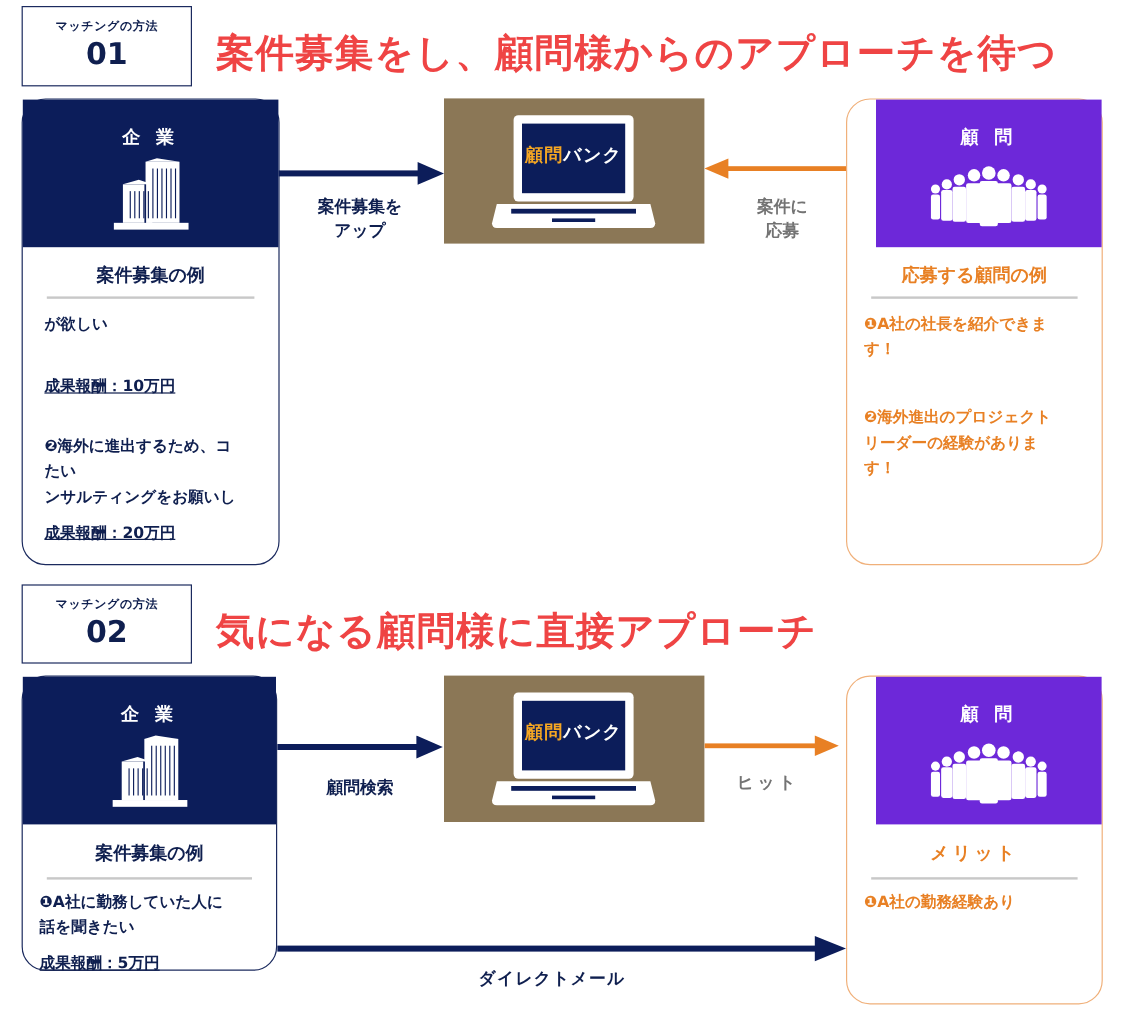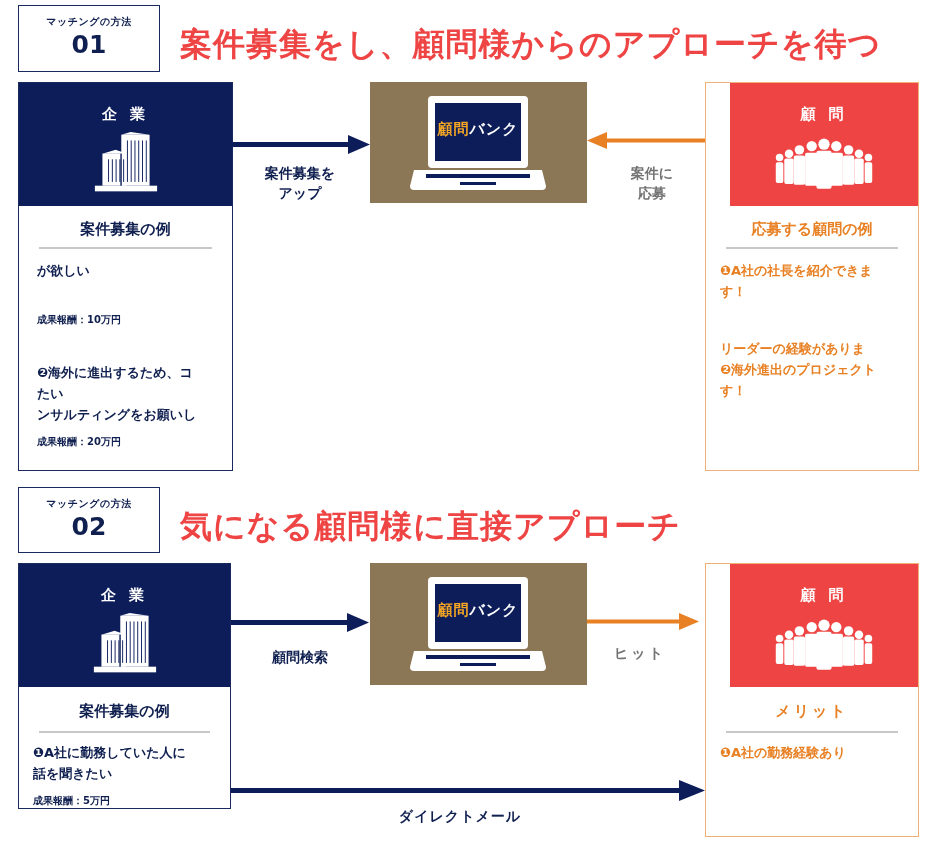--- a/index.html
+++ b/index.html
@@ -3,37 +3,37 @@
 <meta charset="utf-8">
 <style>
   html, body { margin:0; padding:0; background:#ffffff; }
   body { width:950px; height:841px; position:relative; overflow:hidden;
          font-family:"DejaVu Sans","Liberation Sans",sans-serif; color:#0f1f4f; }
   .abs { position:absolute; }
   .badge { border:1.5px solid #1b2a5e; background:#fff; box-sizing:border-box; text-align:center; }
   .badge .sub { font-size:10px; font-weight:bold; color:#0f1f4f; margin-top:9px; letter-spacing:0.5px; }
   .badge .num { font-size:25px; font-weight:bold; color:#0f1f4f; line-height:28px; margin-top:2px; }
   .title { font-size:32px; font-weight:bold; color:#ef4444; letter-spacing:1px; white-space:nowrap; }
-  .card { box-sizing:border-box; background:#fff; }
+  .card { box-sizing:border-box; background:#fff;border-radius:20px; }
   .card.navy { border:1.5px solid #1b2a5e; }
   .card.orange { border:1.5px solid #f0b07a; }
   .card .head { position:absolute; left:0; right:0; top:0; height:123px; }
   .card.navy .head { background:#0c1d5a; }
-  .card.orange .head { background:#ef4444;margin-left:24px; }
+  .card.orange .head { background:#6d28d9;margin-left:24px; }
   .head .label { position:absolute; top:22px; left:0; right:0; text-align:center; color:#fff;
                  font-size:15px; font-weight:bold; letter-spacing:4px; }
   .head .icon { position:absolute; left:50%; transform:translateX(-50%); top:48px; }
   .sec-title { position:absolute; left:0; right:0; text-align:center; font-size:15px; font-weight:bold; }
   .navy .sec-title { color:#0f1f4f; }
   .orange .sec-title { color:#e88024; }
   .rule { position:absolute; height:2px; background:#c8c8c8; }
   .item { position:absolute; font-size:13px; font-weight:bold; line-height:21px; }
   .navy .item { color:#0f1f4f; }
   .orange .item { color:#e88024; }
-  .reward { position:absolute; font-size:10px; font-weight:bold; color:#0f1f4f; }
+  .reward { position:absolute; font-size:13px; font-weight:bold; color:#0f1f4f;text-decoration:underline; }
   .center { background:#8b7756; }
   .arrow-label { font-size:14px; font-weight:bold; text-align:center; line-height:20px; white-space:nowrap; }
   .arrow-label.navy-t { color:#0f1f4f; }
   .arrow-label.orange-t { color:#737373; }
 </style>
 </head>
 <body>
 
 <svg width="0" height="0" style="position:absolute">
   <defs>
@@ -151,22 +151,22 @@
         <use href="#sym-people"></use>
       </svg>
   </div>
   <div class="sec-title" style="top:137px;">応募する顧問の例</div>
   <div class="rule" style="left:20px;right:20px;top:164px;"></div>
   <div class="item" style="left:14px;top:177px;">
     <div>❶A社の社長を紹介できま</div>
     <div>す！</div>
   </div>
   <div class="item" style="left:14px;top:255px;">
+    <div>❷海外進出のプロジェクト</div>
     <div>リーダーの経験がありま</div>
-    <div>❷海外進出のプロジェクト</div>
     <div>す！</div>
   </div>
 </div>
 
 <div class="abs badge" style="left:18px;top:487px;width:142px;height:66px;">
   <div class="sub">マッチングの方法</div>
   <div class="num">02</div>
 </div>
 <div class="abs title" style="left:180px;top:505px;">気になる顧問様に直接アプローチ</div>
 

